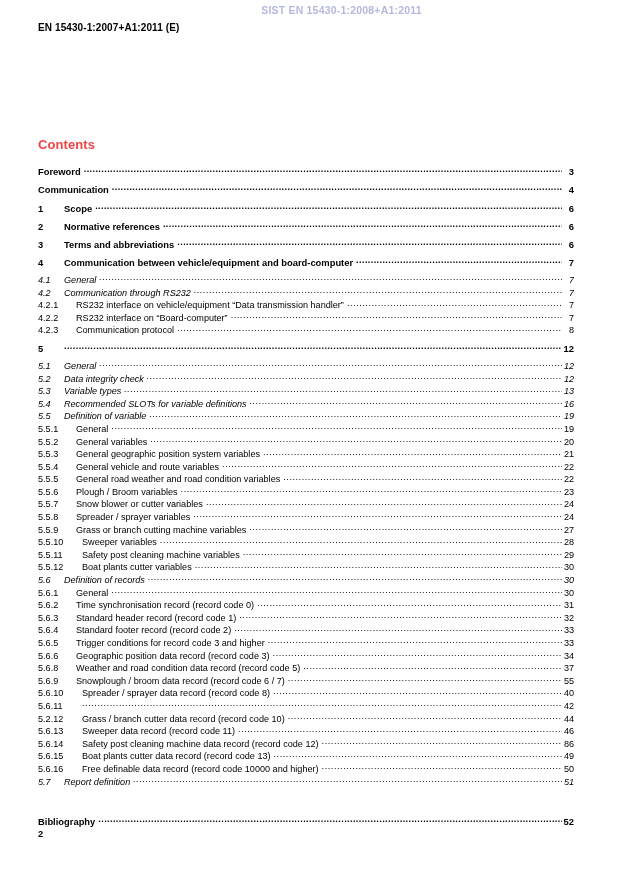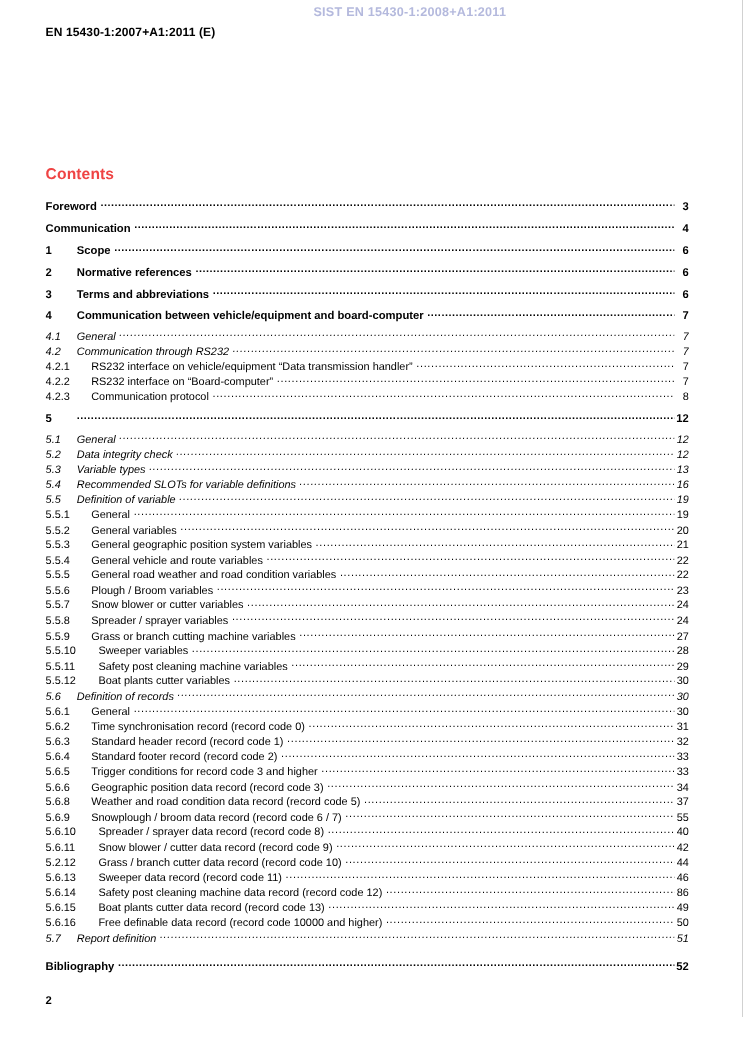--- a/index.html
+++ b/index.html
@@ -124,21 +124,21 @@
     letter-spacing: 0.4px;
   }
 
   .toc-page {
     flex: 0 0 auto;
     text-align: right;
     min-width: 11px;
   }
 
   
-  .toc-row.biblio { margin-top: 10px; }
+  .toc-row.biblio { margin-top: 27px; }
 
   
   .footer-page {
     position: absolute;
     left: 38px;
     top: 828px;
     font-size: 9.4px;
     font-weight: bold;
     color: #000000;
   }
@@ -381,21 +381,20 @@
         <span class="toc-page">55</span>
       </div>
       <div class="toc-row lvl3 wide">
         <span class="toc-num">5.6.10</span>
         <span class="toc-label">Spreader / sprayer data record (record code 8)</span>
         <span class="toc-leader"></span>
         <span class="toc-page">40</span>
       </div>
       <div class="toc-row lvl3 wide">
         <span class="toc-num">5.6.11</span>
-        <span class="toc-label">Snow blower / cutter data record (record code 9)</span>
         <span class="toc-leader"></span>
         <span class="toc-page">42</span>
       </div>
       <div class="toc-row lvl3 wide">
         <span class="toc-num">5.2.12</span>
         <span class="toc-label">Grass / branch cutter data record (record code 10)</span>
         <span class="toc-leader"></span>
         <span class="toc-page">44</span>
       </div>
       <div class="toc-row lvl3 wide">

